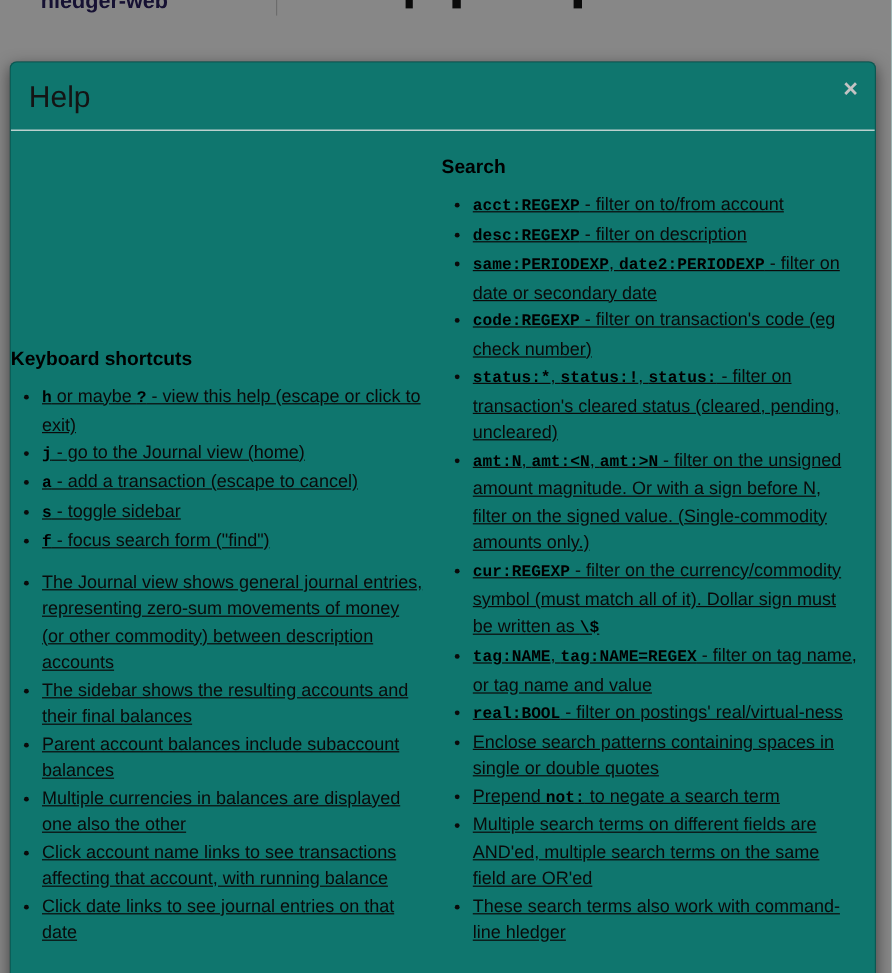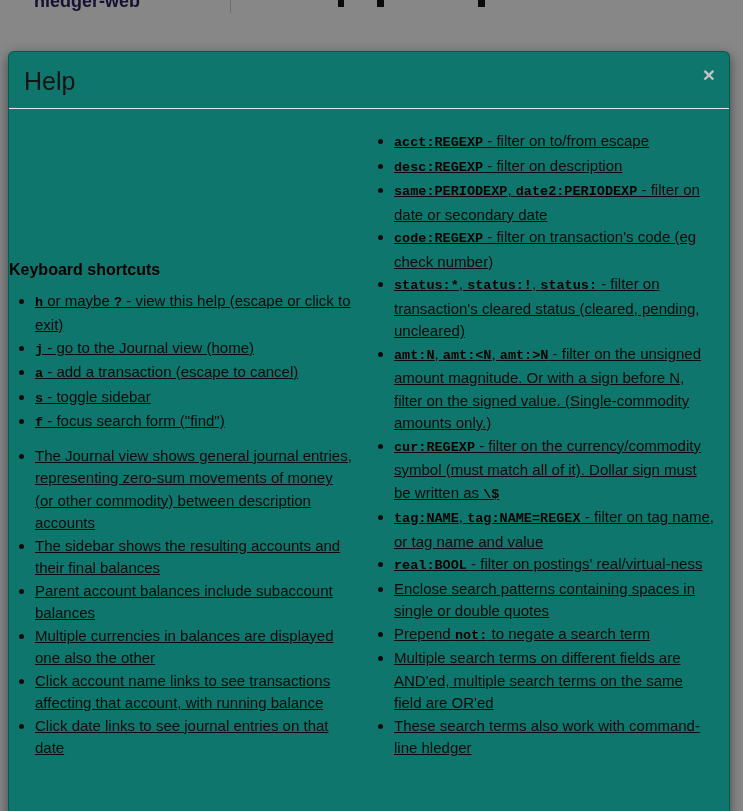--- a/index.html
+++ b/index.html
@@ -120,22 +120,23 @@
         <ul>
           <li><span>The Journal view shows general journal entries, representing zero-sum movements of money (or other commodity) between description accounts</span></li>
           <li><span>The sidebar shows the resulting accounts and their final balances</span></li>
           <li><span>Parent account balances include subaccount balances</span></li>
           <li><span>Multiple currencies in balances are displayed one also the other</span></li>
           <li><span>Click account name links to see transactions affecting that account, with running balance</span></li>
           <li><span>Click date links to see journal entries on that date</span></li>
         </ul>
       </div>
       <div class="col">
+        <h4>Search</h4>
         <ul>
-          <li><code>acct:REGEXP</code><span> - filter on to/from escape</span></li>
+          <li><code>acct:REGEXP</code><span> - filter on to/from account</span></li>
           <li><code>desc:REGEXP</code><span> - filter on description</span></li>
           <li><code>same:PERIODEXP</code><span>, </span><code>date2:PERIODEXP</code><span> - filter on date or secondary date</span></li>
           <li><code>code:REGEXP</code><span> - filter on transaction's code (eg check number)</span></li>
           <li><code>status:*</code><span>, </span><code>status:!</code><span>, </span><code>status:</code><span> - filter on transaction's cleared status (cleared, pending, uncleared)</span></li>
           <li><code>amt:N</code><span>, </span><code>amt:&lt;N</code><span>, </span><code>amt:&gt;N</code><span> - filter on the unsigned amount magnitude. Or with a sign before N, filter on the signed value. (Single-commodity amounts only.)</span></li>
           <li><code>cur:REGEXP</code><span> - filter on the currency/commodity symbol (must match all of it). Dollar sign must be written as </span><code>\$</code></li>
           <li><code>tag:NAME</code><span>, </span><code>tag:NAME=REGEX</code><span> - filter on tag name, or tag name and value</span></li>
           <li><code>real:BOOL</code><span> - filter on postings' real/virtual-ness</span></li>
           <li><span>Enclose search patterns containing spaces in single or double quotes</span></li>
           <li><span>Prepend </span><code>not:</code><span> to negate a search term</span></li>

